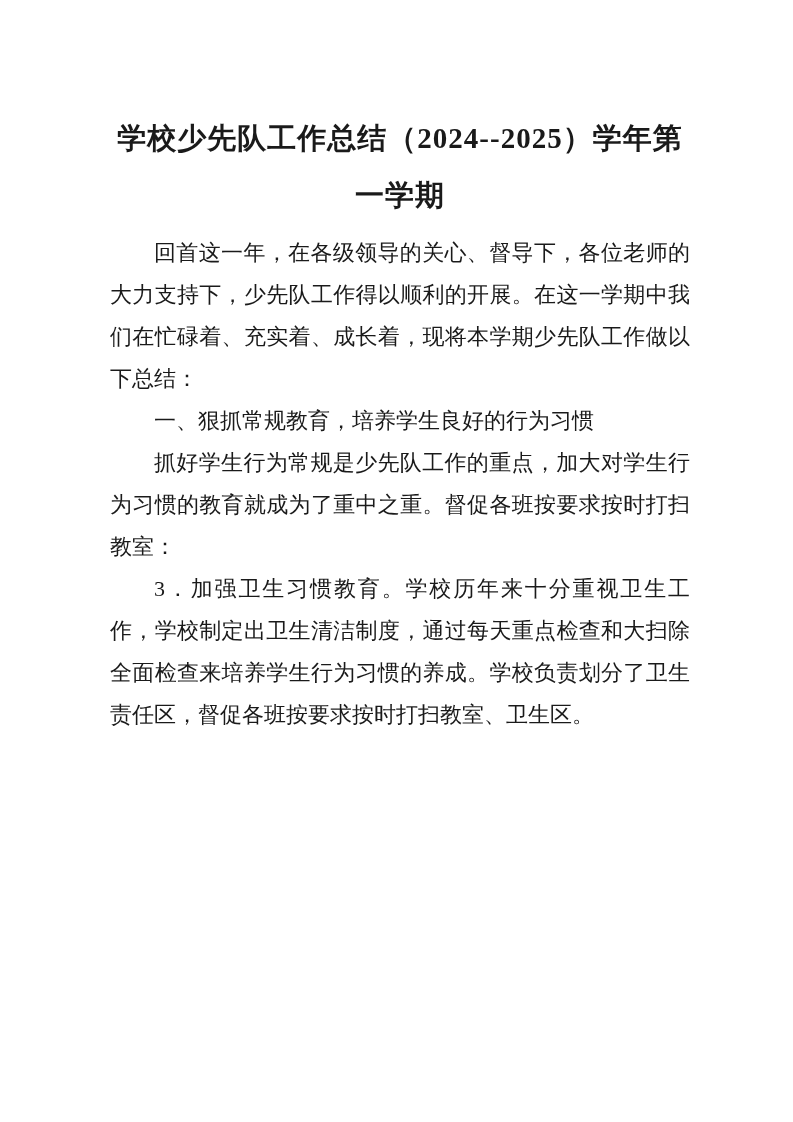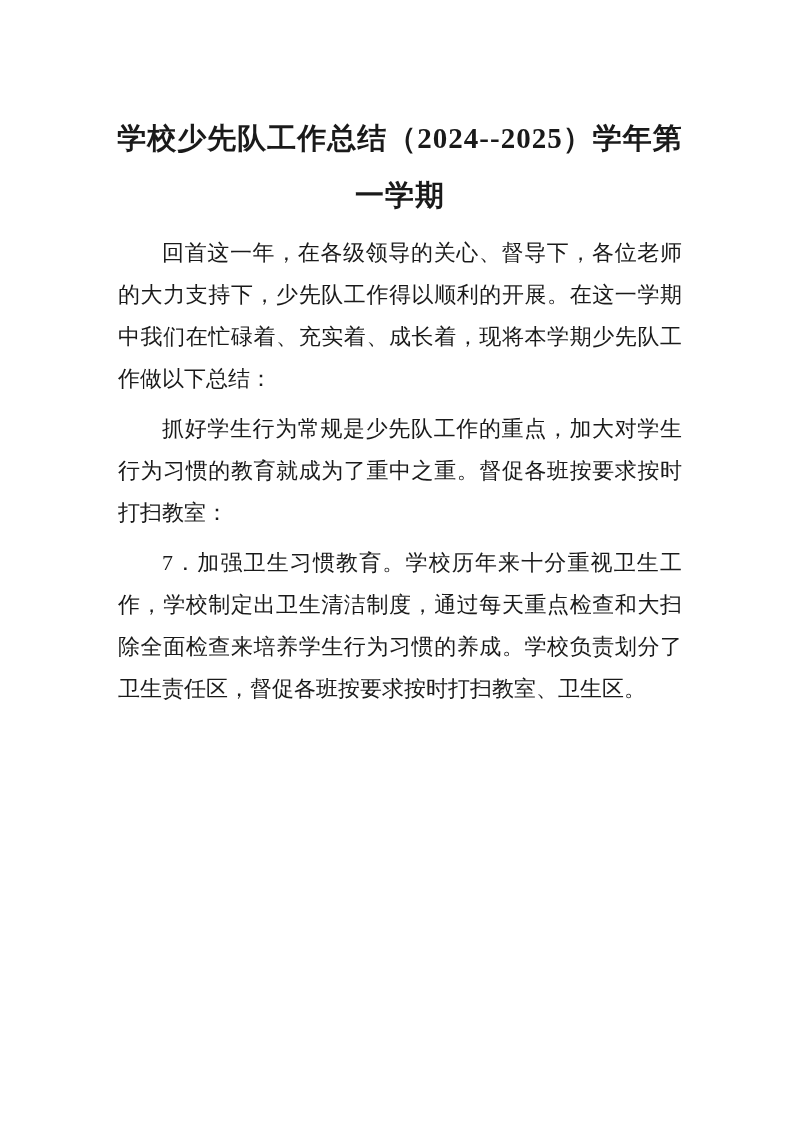--- a/index.html
+++ b/index.html
@@ -20,31 +20,32 @@
   }
   .doc-title {
     margin: 0 0 8px 0;
     font-size: 29px;
     line-height: 57px;
     font-weight: bold;
     text-align: center;
     letter-spacing: 1px;
   }
   .doc-body p {
-    margin: 8px;
+    margin: 0;
     font-size: 22px;
     line-height: 42px;
     text-indent: 2em;
     text-align: justify;
     text-justify: inter-ideograph;
   }
 </style>
 </head>
 <body>
 
 <div class="page" style="background: rgb(255, 255, 255); color: rgb(26, 26, 26);">
   <h1 class="doc-title">学校少先队工作总结（2024--2025）学年第一学期</h1>
   <div class="doc-body" id="doc-body">
       <p>回首这一年，在各级领导的关心、督导下，各位老师的大力支持下，少先队工作得以顺利的开展。在这一学期中我们在忙碌着、充实着、成长着，现将本学期少先队工作做以下总结：</p>
+      <p>一、狠抓常规教育，培养学生良好的行为习惯</p>
       <p>抓好学生行为常规是少先队工作的重点，加大对学生行为习惯的教育就成为了重中之重。督促各班按要求按时打扫教室：</p>
-      <p>7．加强卫生习惯教育。学校历年来十分重视卫生工作，学校制定出卫生清洁制度，通过每天重点检查和大扫除全面检查来培养学生行为习惯的养成。学校负责划分了卫生责任区，督促各班按要求按时打扫教室、卫生区。</p>
+      <p>3．加强卫生习惯教育。学校历年来十分重视卫生工作，学校制定出卫生清洁制度，通过每天重点检查和大扫除全面检查来培养学生行为习惯的养成。学校负责划分了卫生责任区，督促各班按要求按时打扫教室、卫生区。</p>
     </div>
 </div>
 
 </body></html>

